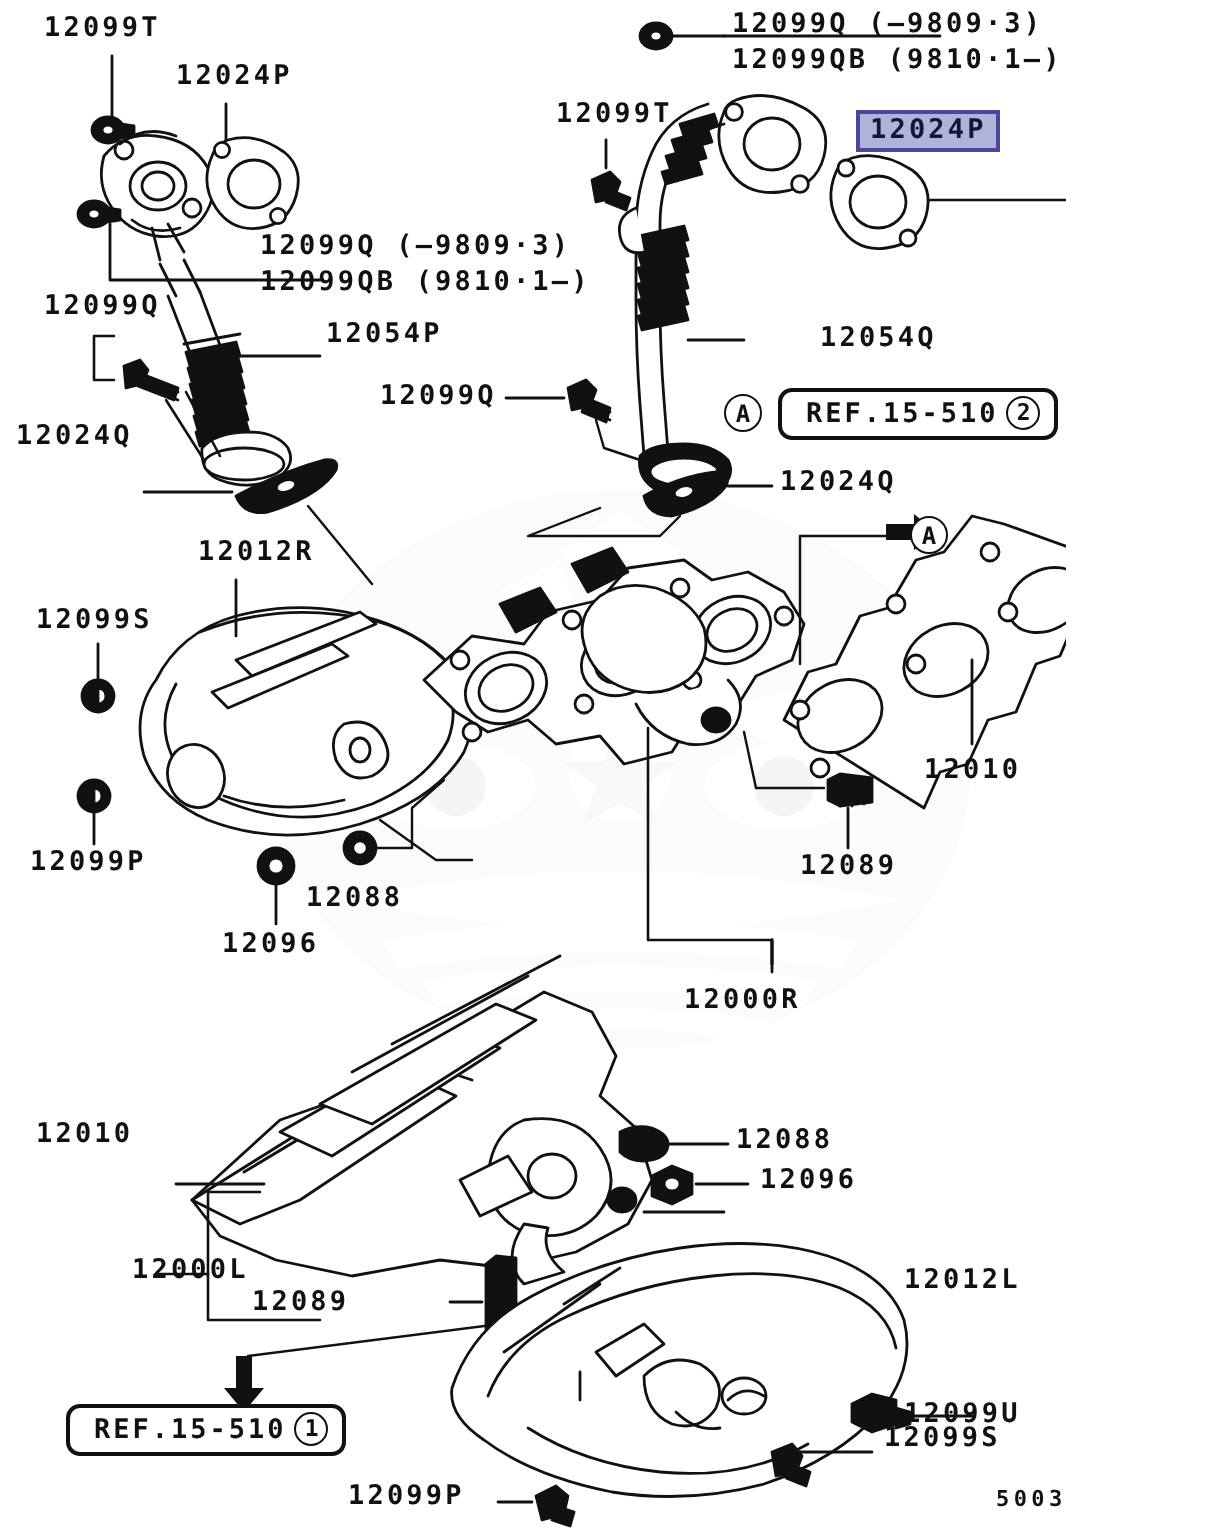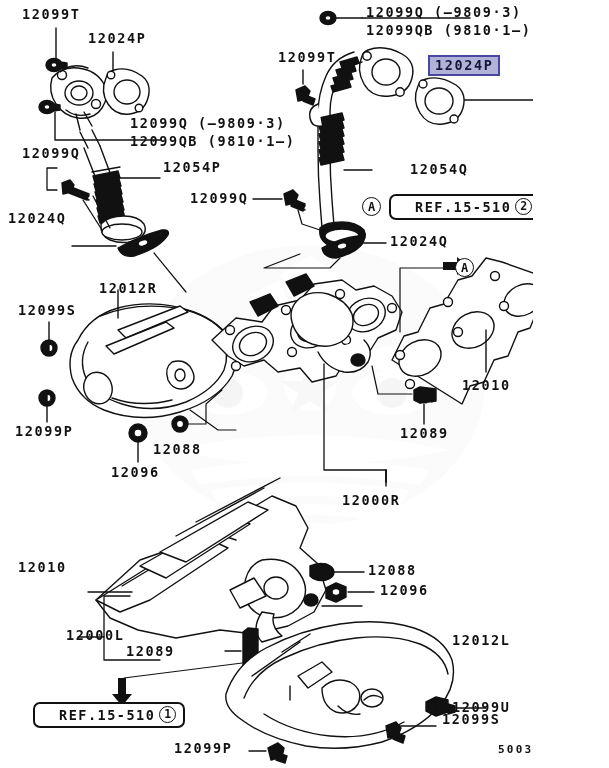--- a/index.html
+++ b/index.html
@@ -53,21 +53,21 @@
     background: #b0b2d8;
     border: 2px solid #4a47a3;
     padding: 1px 5px 2px 5px;
     color: #15153a;
   }
   
   .refbox {
     position: absolute;
     border: 2px solid #111;
     border-radius: 7px;
-    padding: 2px 7px 3px 24px;
+    padding: 2px 7px 3px 12px;
     font-family: "DejaVu Sans Mono", "Liberation Mono", monospace;
     font-size: 13.5px;
     font-weight: bold;
     letter-spacing: 1.5px;
     color: #111;
     background: #fff;
     display: flex;
     align-items: center;
     gap: 4px;
     white-space: nowrap;
@@ -454,21 +454,21 @@
   <div class="lbl" style="left:130px; top:134px;">12099QB (9810·1—)</div>
 
   <div class="lbl" style="left:22px; top:146px;">12099Q</div>
   <div class="lbl" style="left:163px; top:160px;">12054P</div>
   <div class="lbl" style="left:378px; top:162px;margin-left:32px;">12054Q</div>
 
   <div class="lbl" style="left:8px;   top:211px;">12024Q</div>
   <div class="lbl" style="left:190px; top:191px;">12099Q</div>
   <div class="lbl" style="left:390px; top:234px;">12024Q</div>
 
-  <div class="lbl" style="left:99px;  top:281px;">12012R</div>
+  <div class="lbl" style="left:99px;  top:269px;">12012R</div>
   <div class="lbl" style="left:18px;  top:303px;">12099S</div>
   <div class="lbl" style="left:15px;  top:424px;">12099P</div>
 
   <div class="lbl" style="left:111px; top:465px;">12096</div>
   <div class="lbl" style="left:153px; top:442px;">12088</div>
 
   <div class="lbl" style="left:342px; top:481px;margin-top:12px;">12000R</div>
   <div class="lbl" style="left:462px; top:378px;">12010</div>
   <div class="lbl" style="left:400px; top:426px;">12089</div>
 

